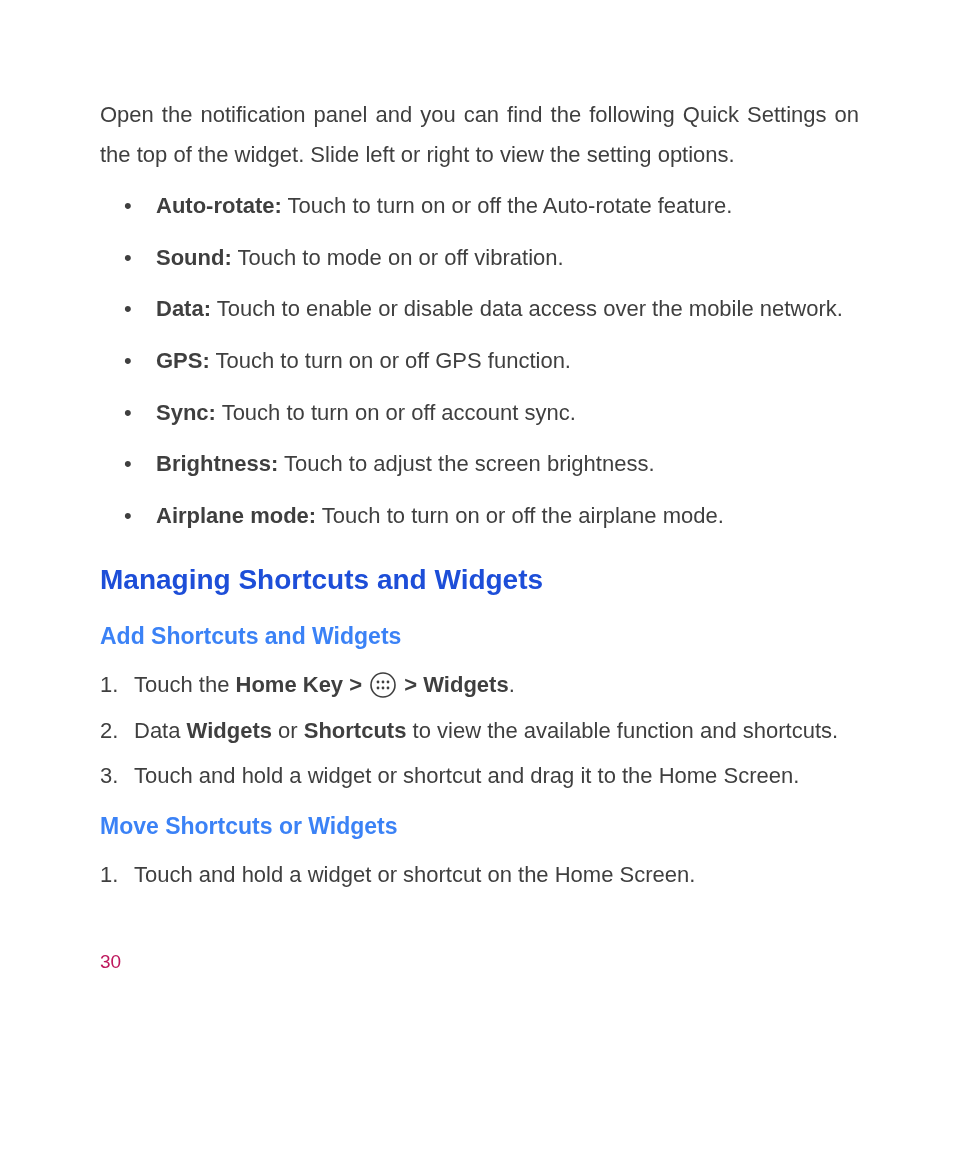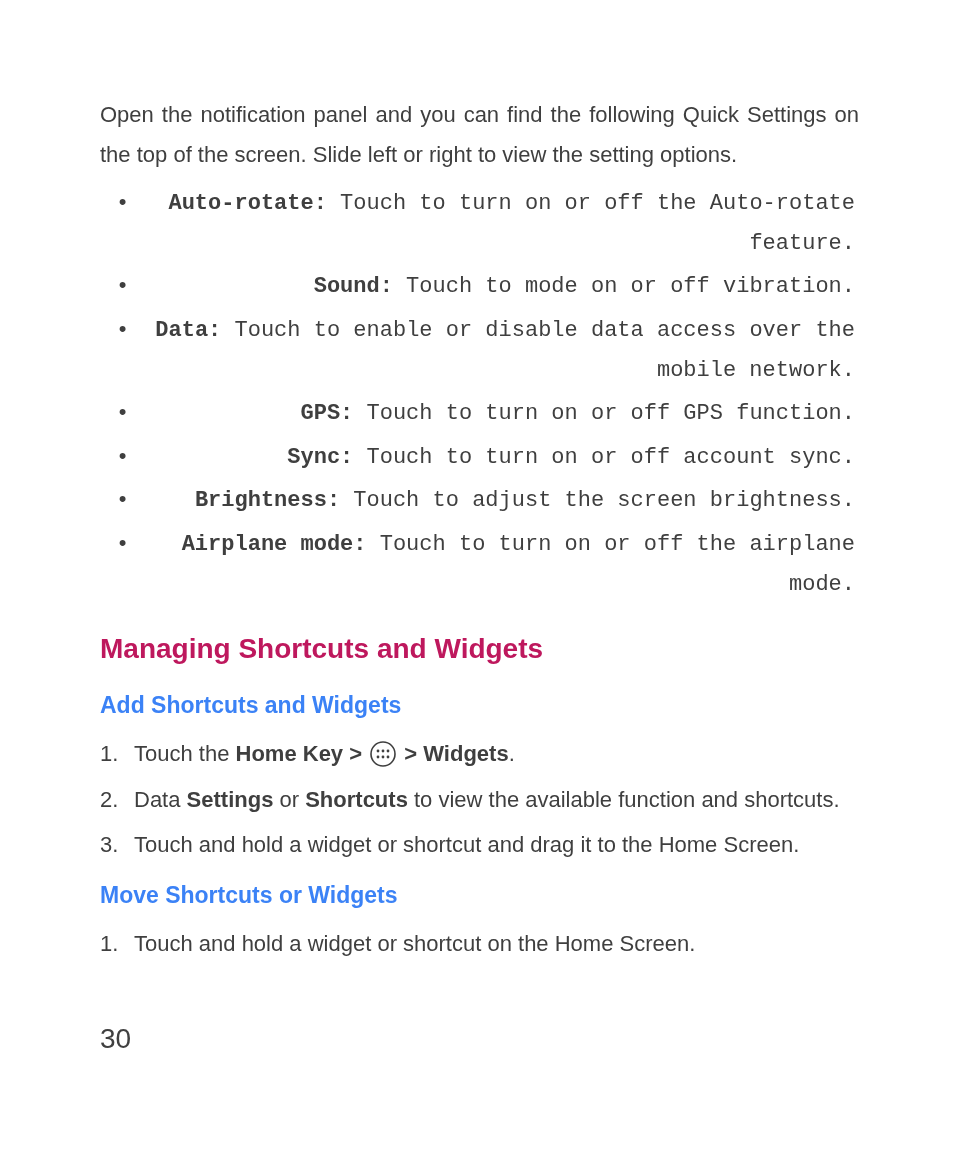--- a/index.html
+++ b/index.html
@@ -21,38 +21,37 @@
     margin: 0 0 10px 0;
   }
   ul.bullets {
     list-style: none;
     margin: 0 0 20px 0;
     padding: 0;
   }
   ul.bullets li {
     position: relative;
     padding-left: 44px;
-    text-align: right;
-    margin: 4px;
+    text-align: left;
+    margin: 12px;
     line-height: 1.8;
-    font-family: Liberation Mono, monospace;
   }
   ul.bullets li::before {
     content: "•";
     position: absolute;
     left: 12px;
     top: 0;
     color: #3f3f3f;
   }
   .bold { font-weight: bold; }
   h2.section {
     font-size: 28px;
     font-weight: bold;
     margin: 18px 0 10px 0;
-    color: #be185d;
+    color: #1d4ed8;
   }
   h3.subsection {
     font-size: 23px;
     font-weight: bold;
     margin: 10px 0 8px 0;
     color: #3b82f6;
   }
   ol.steps {
     list-style: none;
     counter-reset: step;
@@ -77,28 +76,28 @@
   .apps-icon {
     display: inline-block;
     width: 26px;
     height: 26px;
     vertical-align: -6px;
     margin: 0 2px;
   }
   .apps-icon svg { display: block; }
   .page-num {
     margin-top: 50px;
-    font-size: 28px;
-    color: #404040;
+    font-size: 19px;
+    color: #be185d;
   }
 </style>
 </head>
 <body>
 
-<p class="intro">Open the notification panel and you can find the following Quick Settings on the top of the screen. Slide left or right to view the setting options.</p>
+<p class="intro">Open the notification panel and you can find the following Quick Settings on the top of the widget. Slide left or right to view the setting options.</p>
 
 <ul class="bullets">
   <li><span class="bold">Auto-rotate:</span><span> Touch to turn on or off the Auto-rotate feature.</span></li>
   <li><span class="bold">Sound:</span><span> Touch to mode on or off vibration.</span></li>
   <li><span class="bold">Data:</span><span> Touch to enable or disable data access over the mobile network.</span></li>
   <li><span class="bold">GPS:</span><span> Touch to turn on or off GPS function.</span></li>
   <li><span class="bold">Sync:</span><span> Touch to turn on or off account sync.</span></li>
   <li><span class="bold">Brightness:</span><span> Touch to adjust the screen brightness.</span></li>
   <li><span class="bold">Airplane mode:</span><span> Touch to turn on or off the airplane mode.</span></li>
 </ul>
@@ -113,21 +112,21 @@
           <circle cx="13" cy="13" r="12" fill="none" stroke="#3f3f3f" stroke-width="1.6"></circle>
           <circle cx="8" cy="10" r="1.4" fill="#3f3f3f"></circle>
           <circle cx="13" cy="10" r="1.4" fill="#3f3f3f"></circle>
           <circle cx="18" cy="10" r="1.4" fill="#3f3f3f"></circle>
           <circle cx="8" cy="16" r="1.4" fill="#3f3f3f"></circle>
           <circle cx="13" cy="16" r="1.4" fill="#3f3f3f"></circle>
           <circle cx="18" cy="16" r="1.4" fill="#3f3f3f"></circle>
         </svg></span><span class="bold"> &gt; Widgets</span><span>.</span>
   </li>
   <li class="justify">
-    <span>Data </span><span class="bold">Settings</span><span> or </span><span class="bold">Shortcuts</span><span> to view the available function and shortcuts.</span>
+    <span>Data </span><span class="bold">Widgets</span><span> or </span><span class="bold">Shortcuts</span><span> to view the available function and shortcuts.</span>
   </li>
   <li class="justify">
     <span>Touch and hold a widget or shortcut and drag it to the Home Screen.</span>
   </li>
 </ol>
 
 <h3 class="subsection">Move Shortcuts or Widgets</h3>
 
 <ol class="steps">
   <li>

